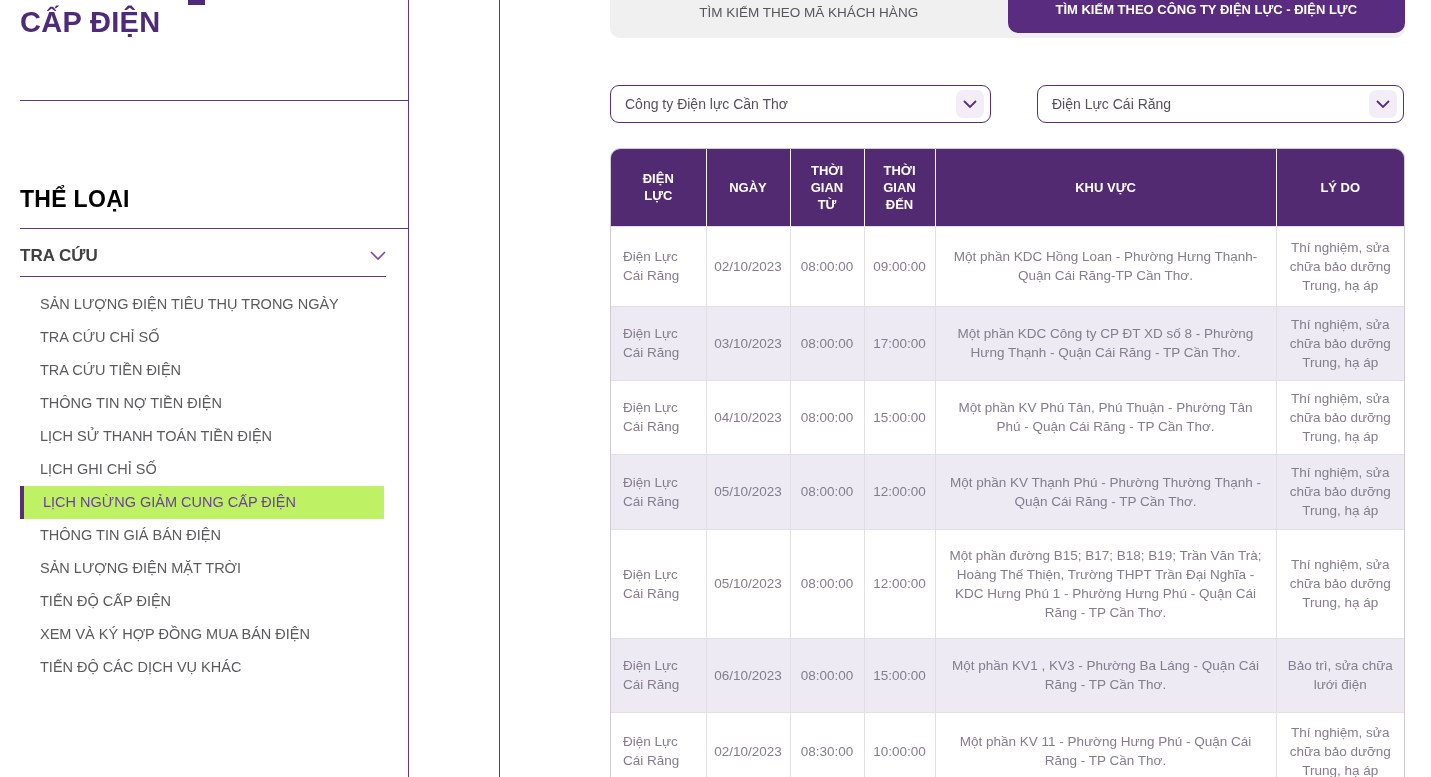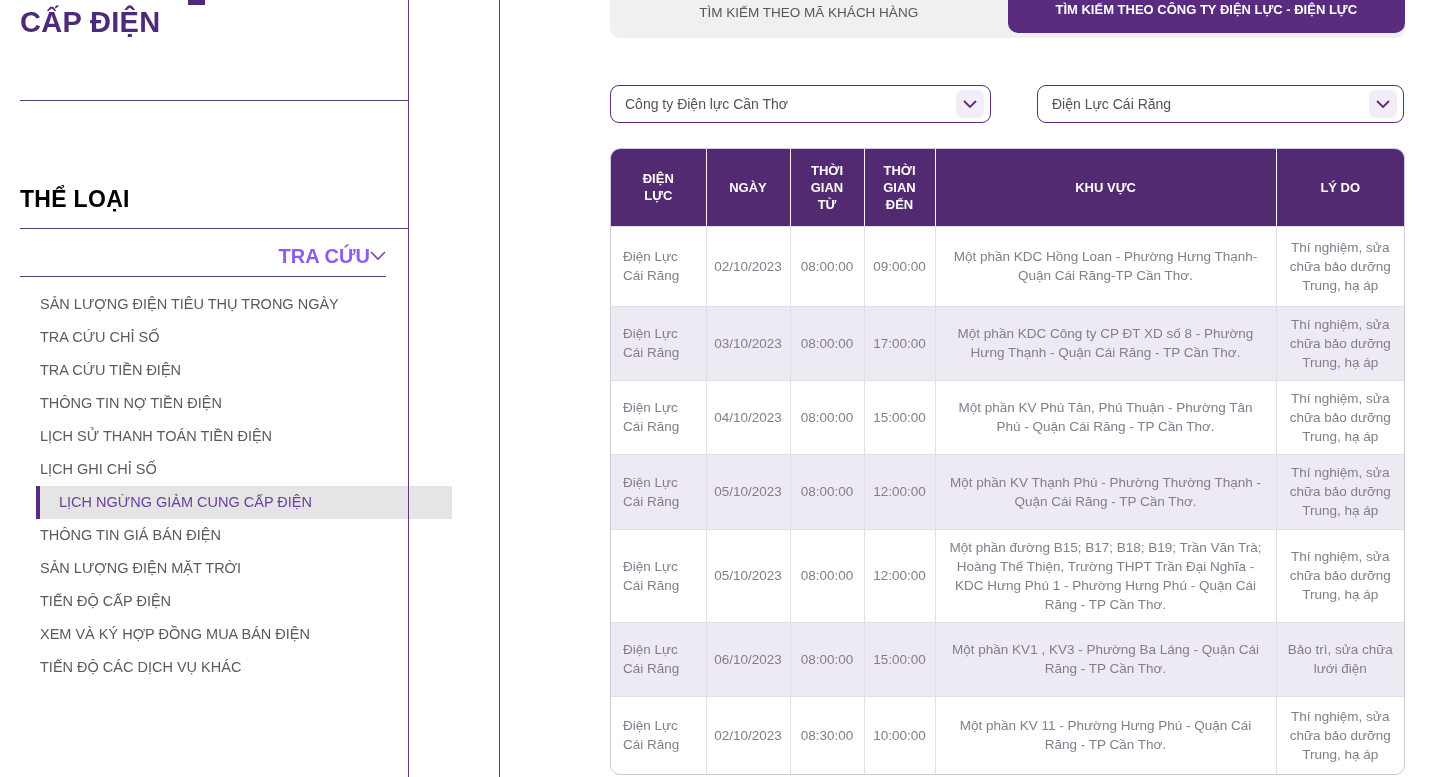--- a/index.html
+++ b/index.html
@@ -24,32 +24,32 @@
   .hr { position:absolute; height:1px; background:#5e3b80; }
   .hr1 { top:100px; left:20px; width:388px; }
   .hr2 { top:228px; left:20px; width:388px; }
   .hr3 { top:276px; left:20px; width:366px; }
   .section-heading {
     position:absolute; left:20px; top:186px; margin:0;
     font-size:23px; font-weight:bold; color:#000000; letter-spacing:.3px;
   }
   .group-row {
     position:absolute; left:20px; top:244px; width:366px; height:24px;
-    display:flex; align-items:center; justify-content:flex-end;
-    font-size:20px; font-weight:bold; color:#8b5cf6; cursor:pointer;
+    display:flex; align-items:center; justify-content:space-between;
+    font-size:17px; font-weight:bold; color:#404040; cursor:pointer;
   }
   .group-row svg { flex:0 0 auto; }
   #side-menu { position:absolute; left:0; top:288px; width:408px; margin:0; padding:0; list-style:none; }
   #side-menu li {
     height:33px; line-height:33px; padding-left:40px; width:400px;
     font-size:14.5px; color:#5b5b5d; white-space:nowrap; overflow:hidden; cursor:pointer;
   }
   #side-menu li.active {
-    margin-left:36px; width:416px; padding-left:19px;
-    background:#e5e5e5; border-left:4px solid #5a2c80; color:#6b3fa0;
+    margin-left:20px; width:364px; padding-left:19px;
+    background:#bef264; border-left:4px solid #5a2c80; color:#6b3fa0;
   }
 
   
   .main { position:absolute; left:610px; top:0; width:795px; height:777px; }
 
   .tabbar {
     position:absolute; left:0; top:-14px; width:795px; height:52px;
     background:#f1f0f1; border-radius:10px; display:flex;
   }
   .tab {
@@ -86,21 +86,21 @@
   }
   table.outage th:first-child { padding:0 17px;text-align:center; }
   table.outage th + th { border-left:1px solid #f7f4fa; }
   table.outage td {
     font-size:13.5px; color:#837d8d; line-height:19px;
     text-align:center; vertical-align:middle; padding:8px 6px;
     border-top:1px solid #e2dfe7;
   }
   table.outage td + td { border-left:1px solid #e2dfe7; }
   table.outage td.c-dien_luc { text-align:left; padding:8px 24px 8px 12px; }
-  table.outage td.c-khu_vuc  { padding:8px 12px; }
+  table.outage td.c-khu_vuc  { padding:16px 12px; }
   table.outage tr.alt td { background:#edeaf3; }
 </style>
 </head>
 <body>
 
 <aside class="sidebar">
   <div class="title-frag"></div>
   <h1 class="side-title">CẤP ĐIỆN</h1>
   <div class="hr hr1"></div>
 

